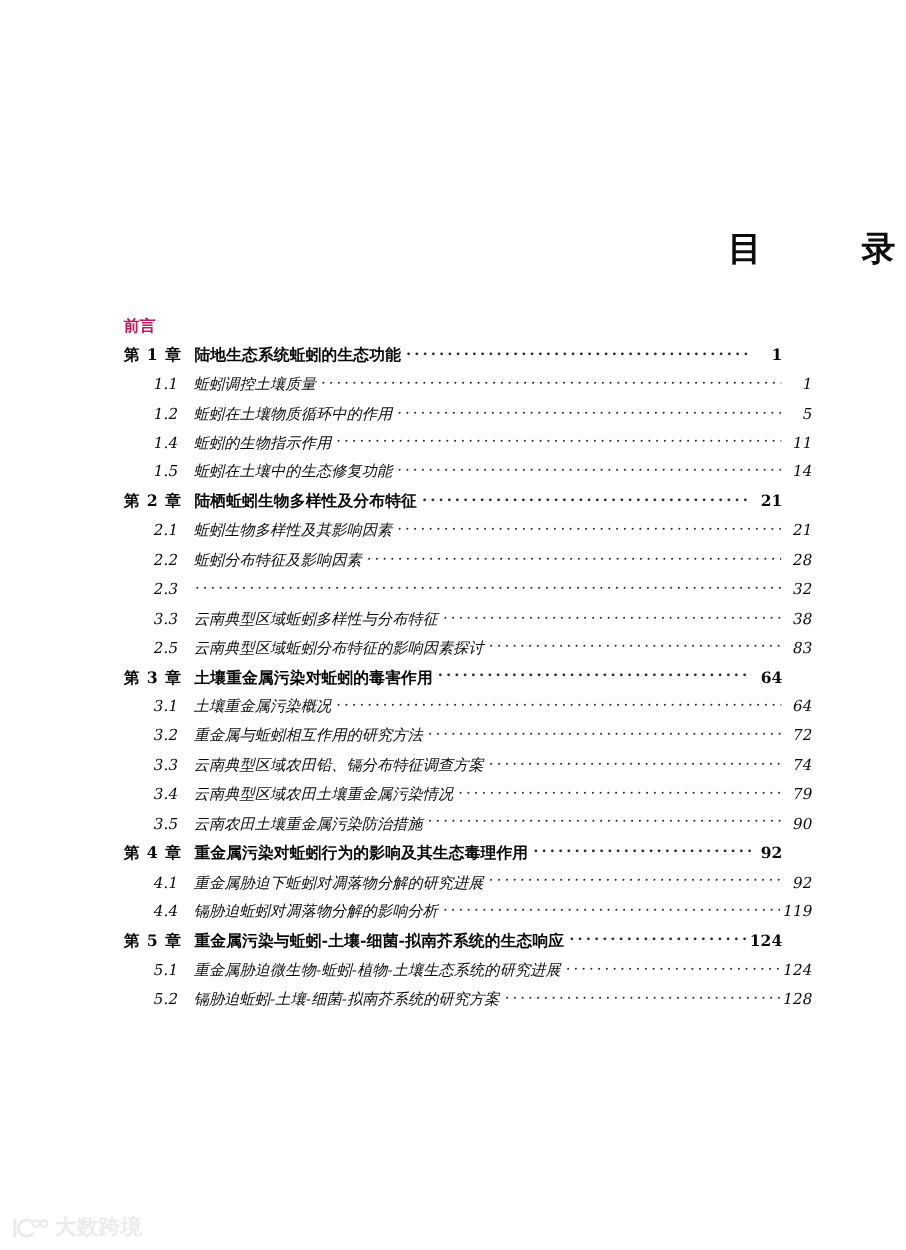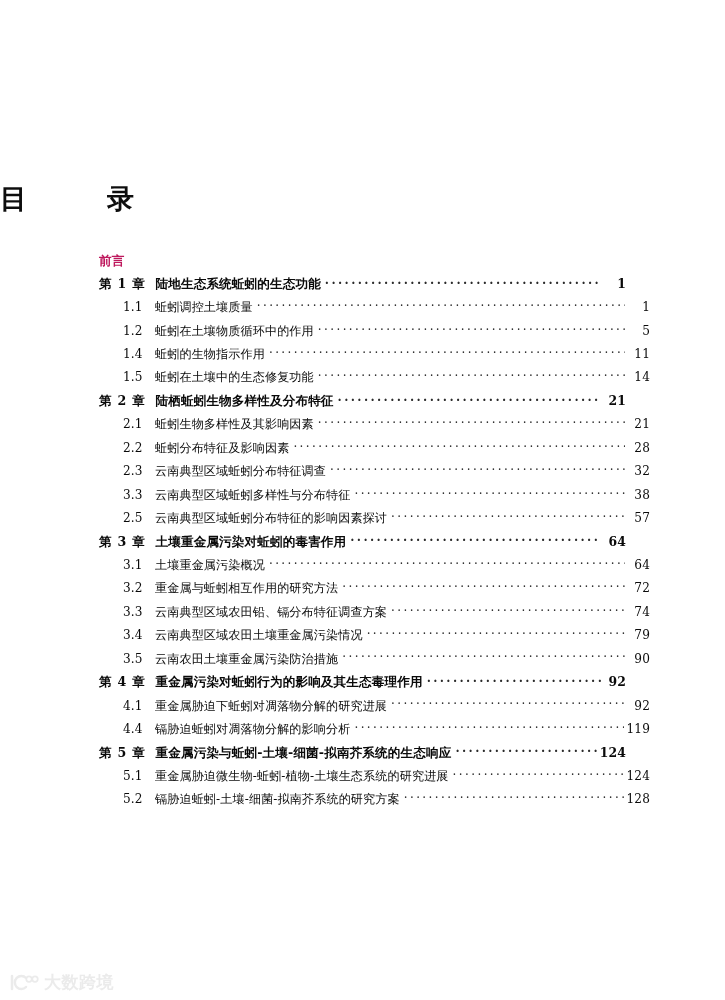--- a/index.html
+++ b/index.html
@@ -24,21 +24,21 @@
     height: 1000px;
     background: #ffffff;
   }
 
   
   .toc-title {
     position: absolute;
     top: 181px;
     left: 0;
     width: 725px;
-    text-align: left;
+    text-align: right;
     font-size: 27px;
     font-weight: 700;
     letter-spacing: 0.32em;
     color: #0d0d0d;
     font-family: Liberation Mono, monospace;
   }
 
   
   .toc-body {
     position: absolute;
@@ -79,20 +79,21 @@
     letter-spacing: 0.06em;
   }
 
   
   .row.section {
     font-size: 12.1px;
     font-weight: 400;
     height: 23.4px;
     padding-left: 24px;
     letter-spacing: 0.01em;
+    font-style: italic;
   }
   .row.section .num {
     flex: 0 0 32px;
     text-align: left;
     font-family: "DejaVu Serif", "Liberation Serif", serif;
     letter-spacing: 0.01em;
   }
 
   .label {
     flex: 0 0 auto;
@@ -214,35 +215,34 @@
             <span class="pageno">21</span>
           </div>
           <div class="row section">
             <span class="num">2.2</span>
             <span class="label">蚯蚓分布特征及影响因素</span>
             <span class="leader"></span>
             <span class="pageno">28</span>
           </div>
           <div class="row section">
             <span class="num">2.3</span>
-            <span class="label">云南典型区域蚯蚓分布特征调查</span>
             <span class="leader"></span>
             <span class="pageno">32</span>
           </div>
           <div class="row section">
             <span class="num">3.3</span>
             <span class="label">云南典型区域蚯蚓多样性与分布特征</span>
             <span class="leader"></span>
             <span class="pageno">38</span>
           </div>
           <div class="row section">
             <span class="num">2.5</span>
             <span class="label">云南典型区域蚯蚓分布特征的影响因素探讨</span>
             <span class="leader"></span>
-            <span class="pageno">57</span>
+            <span class="pageno">83</span>
           </div>
         </div>
         <div class="chapter-block">
           <div class="row chapter">
             <span class="num">第 3 章</span>
             <span class="label">土壤重金属污染对蚯蚓的毒害作用</span>
             <span class="leader"></span>
             <span class="pageno">64</span>
           </div>
           <div class="row section">

